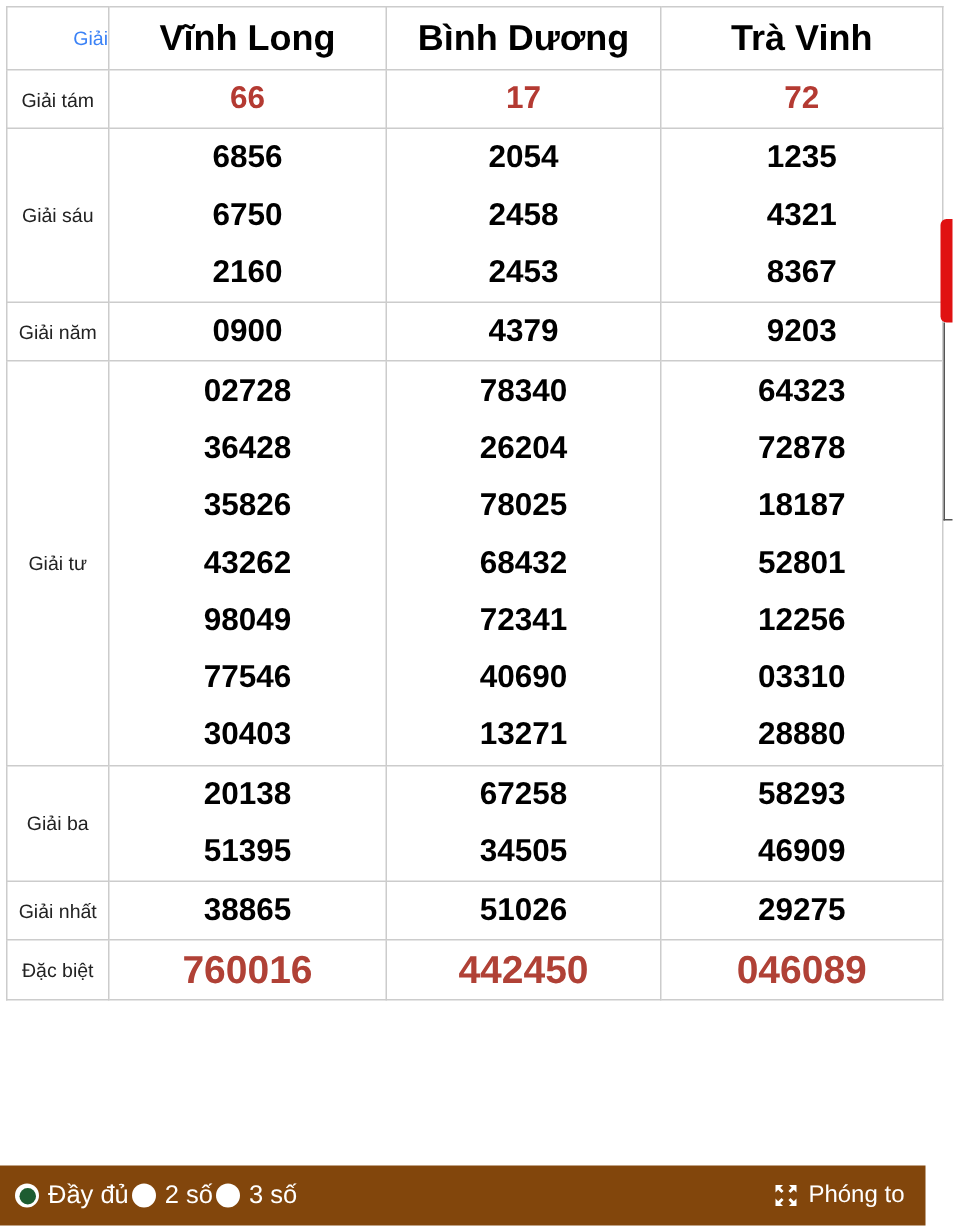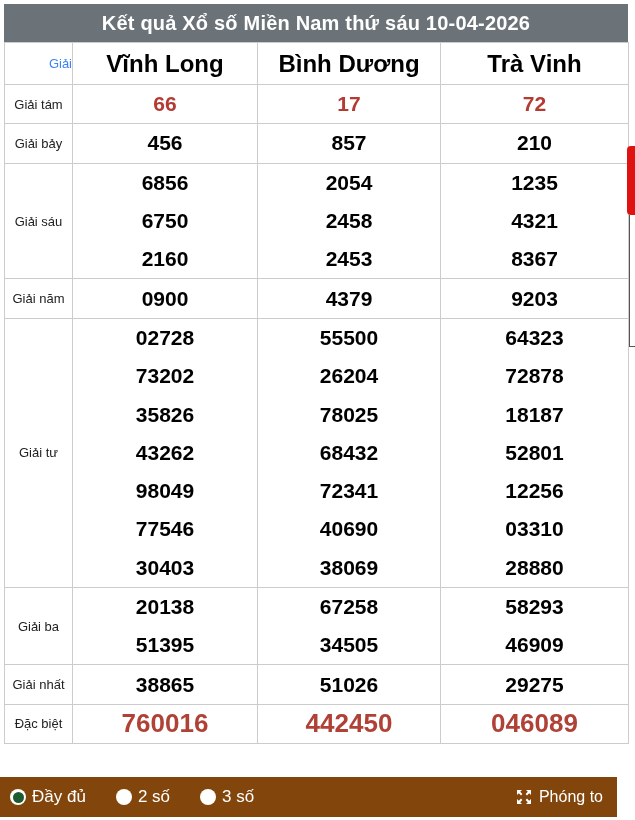--- a/index.html
+++ b/index.html
@@ -27,39 +27,38 @@
   th.province-col{font-size:24px;font-weight:bold;color:#000;height:42px;text-align:center;margin-top:16px;}
   td.prize-label{font-size:13px;color:#222;text-align:center;vertical-align:middle;}
   td.num-cell{padding:0;vertical-align:middle;}
   .val-line{height:38.3px;display:flex;align-items:center;justify-content:center;
     font-size:21px;font-weight:bold;color:#000;}
   tr.red .val-line{color:var(--accent-red);}
   tr.special .val-line{color:var(--special-red);font-size:26px;}
   .footer-bar{position:absolute;left:0;top:777px;width:617px;height:40px;
     background:var(--footer-bg);display:flex;align-items:center;
     justify-content:space-between;padding:0 14px 0 10px;color:#fff;}
-  .radio-group{display:flex;align-items:flex-end;gap:30px;}
+  .radio-group{display:flex;align-items:flex-end;gap:2px;}
   .radio-item{display:flex;align-items:center;gap:6px;cursor:pointer;}
   .radio-dot{width:16px;height:16px;border-radius:50%;background:#fff;display:inline-block;position:relative;flex:0 0 auto;}
   .radio-dot.selected::after{content:"";position:absolute;left:2.5px;top:2.5px;width:11px;height:11px;
     border-radius:50%;background:var(--radio-selected-green);}
   .radio-label{font-size:17px;color:#fff;}
   .zoom-control{display:flex;align-items:center;gap:7px;cursor:pointer;}
   .zoom-label{font-size:16px;color:#fff;}
   .expand-icon{display:inline-flex;}
   .side-tab{position:absolute;left:627px;top:146px;width:8px;height:69px;
     background:var(--side-tab-red);border-radius:4px 0 0 4px;}
   .side-box-edge{position:absolute;left:629px;top:215px;width:6px;height:132px;
     border-left:1px solid #555;border-bottom:1px solid #555;}
 </style>
 </head>
 <body>
 
 <div class="card">
-  <div class="title-bar">Kết quả Xổ số Miền Nam thứ sáu 10-04-2026</div>
   <table class="results">
     <colgroup>
         <col class="c0">
         <col class="c1">
         <col class="c2">
         <col class="c3">
       </colgroup>
     <thead>
       <tr>
           <th class="prize-col">Giải</th>
@@ -75,32 +74,20 @@
             <div class="val-line">66</div>
           </td>
           <td class="num-cell">
             <div class="val-line">17</div>
           </td>
           <td class="num-cell">
             <div class="val-line">72</div>
           </td>
         </tr>
         <tr>
-          <td class="prize-label">Giải bảy</td>
-          <td class="num-cell">
-            <div class="val-line">456</div>
-          </td>
-          <td class="num-cell">
-            <div class="val-line">857</div>
-          </td>
-          <td class="num-cell">
-            <div class="val-line">210</div>
-          </td>
-        </tr>
-        <tr>
           <td class="prize-label">Giải sáu</td>
           <td class="num-cell">
             <div class="val-line">6856</div>
             <div class="val-line">6750</div>
             <div class="val-line">2160</div>
           </td>
           <td class="num-cell">
             <div class="val-line">2054</div>
             <div class="val-line">2458</div>
             <div class="val-line">2453</div>
@@ -120,35 +107,35 @@
             <div class="val-line">4379</div>
           </td>
           <td class="num-cell">
             <div class="val-line">9203</div>
           </td>
         </tr>
         <tr>
           <td class="prize-label">Giải tư</td>
           <td class="num-cell">
             <div class="val-line">02728</div>
-            <div class="val-line">73202</div>
+            <div class="val-line">36428</div>
             <div class="val-line">35826</div>
             <div class="val-line">43262</div>
             <div class="val-line">98049</div>
             <div class="val-line">77546</div>
             <div class="val-line">30403</div>
           </td>
           <td class="num-cell">
-            <div class="val-line">55500</div>
+            <div class="val-line">78340</div>
             <div class="val-line">26204</div>
             <div class="val-line">78025</div>
             <div class="val-line">68432</div>
             <div class="val-line">72341</div>
             <div class="val-line">40690</div>
-            <div class="val-line">38069</div>
+            <div class="val-line">13271</div>
           </td>
           <td class="num-cell">
             <div class="val-line">64323</div>
             <div class="val-line">72878</div>
             <div class="val-line">18187</div>
             <div class="val-line">52801</div>
             <div class="val-line">12256</div>
             <div class="val-line">03310</div>
             <div class="val-line">28880</div>
           </td>

